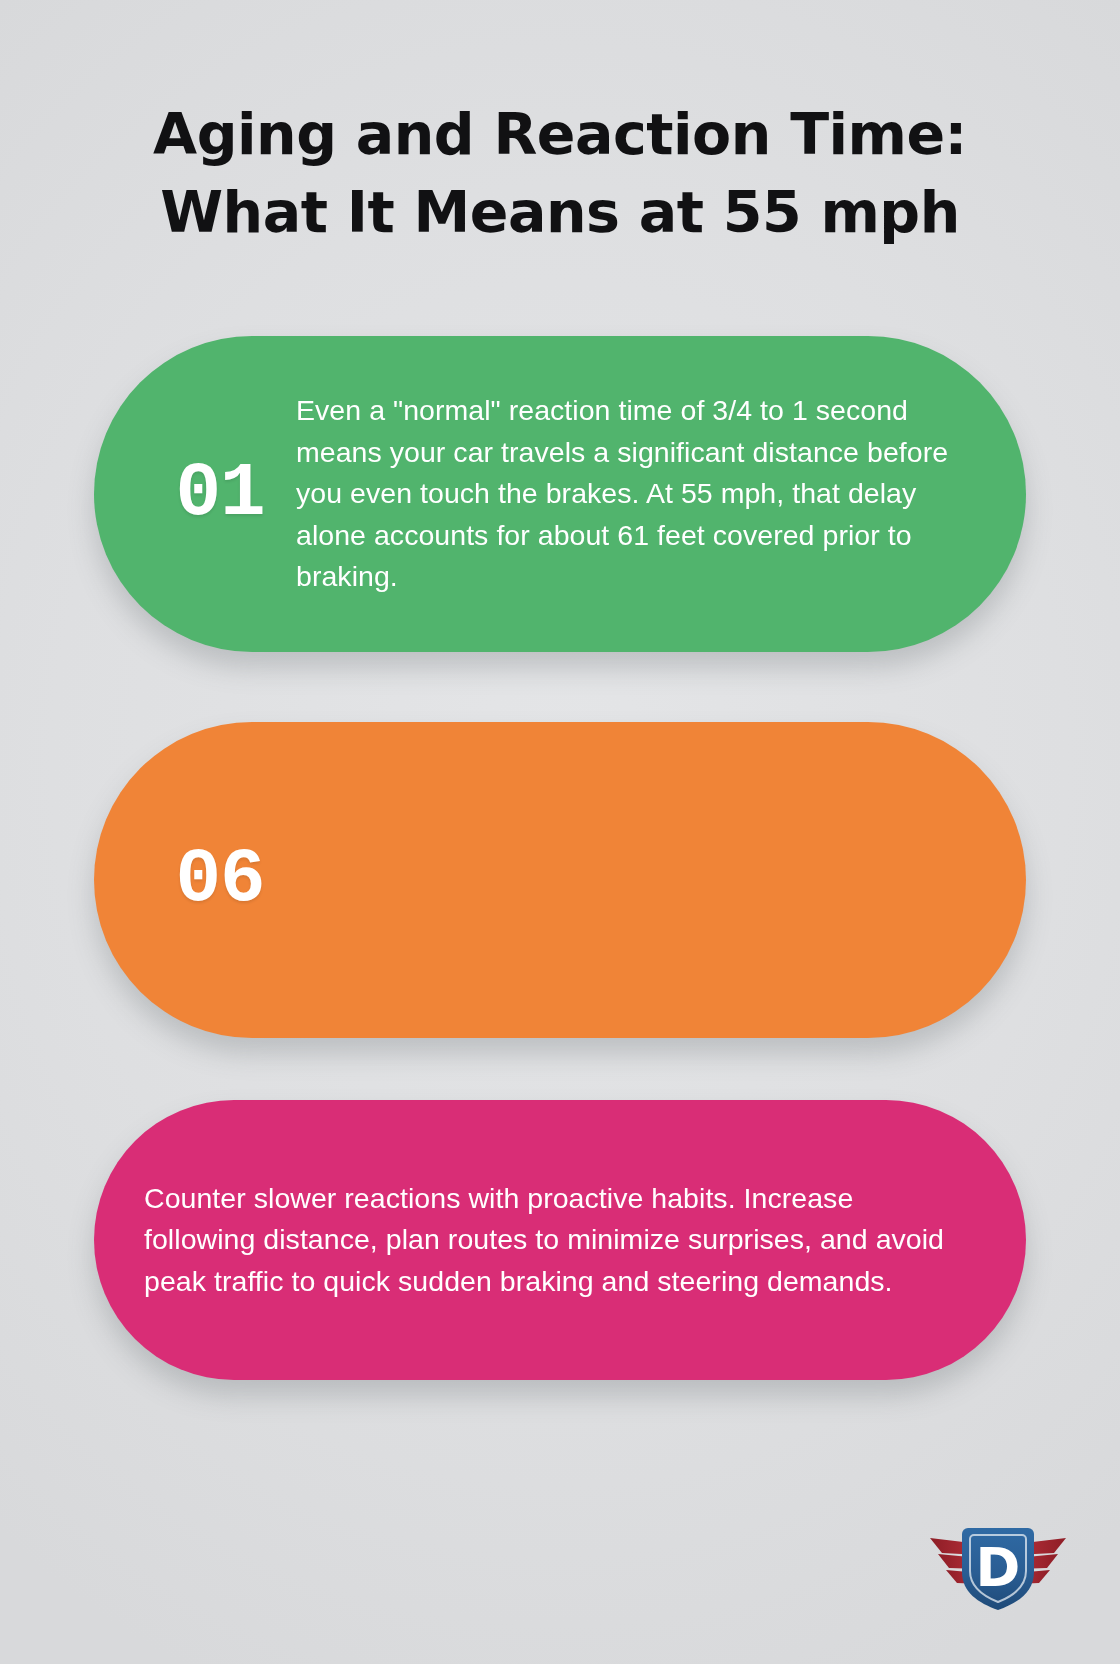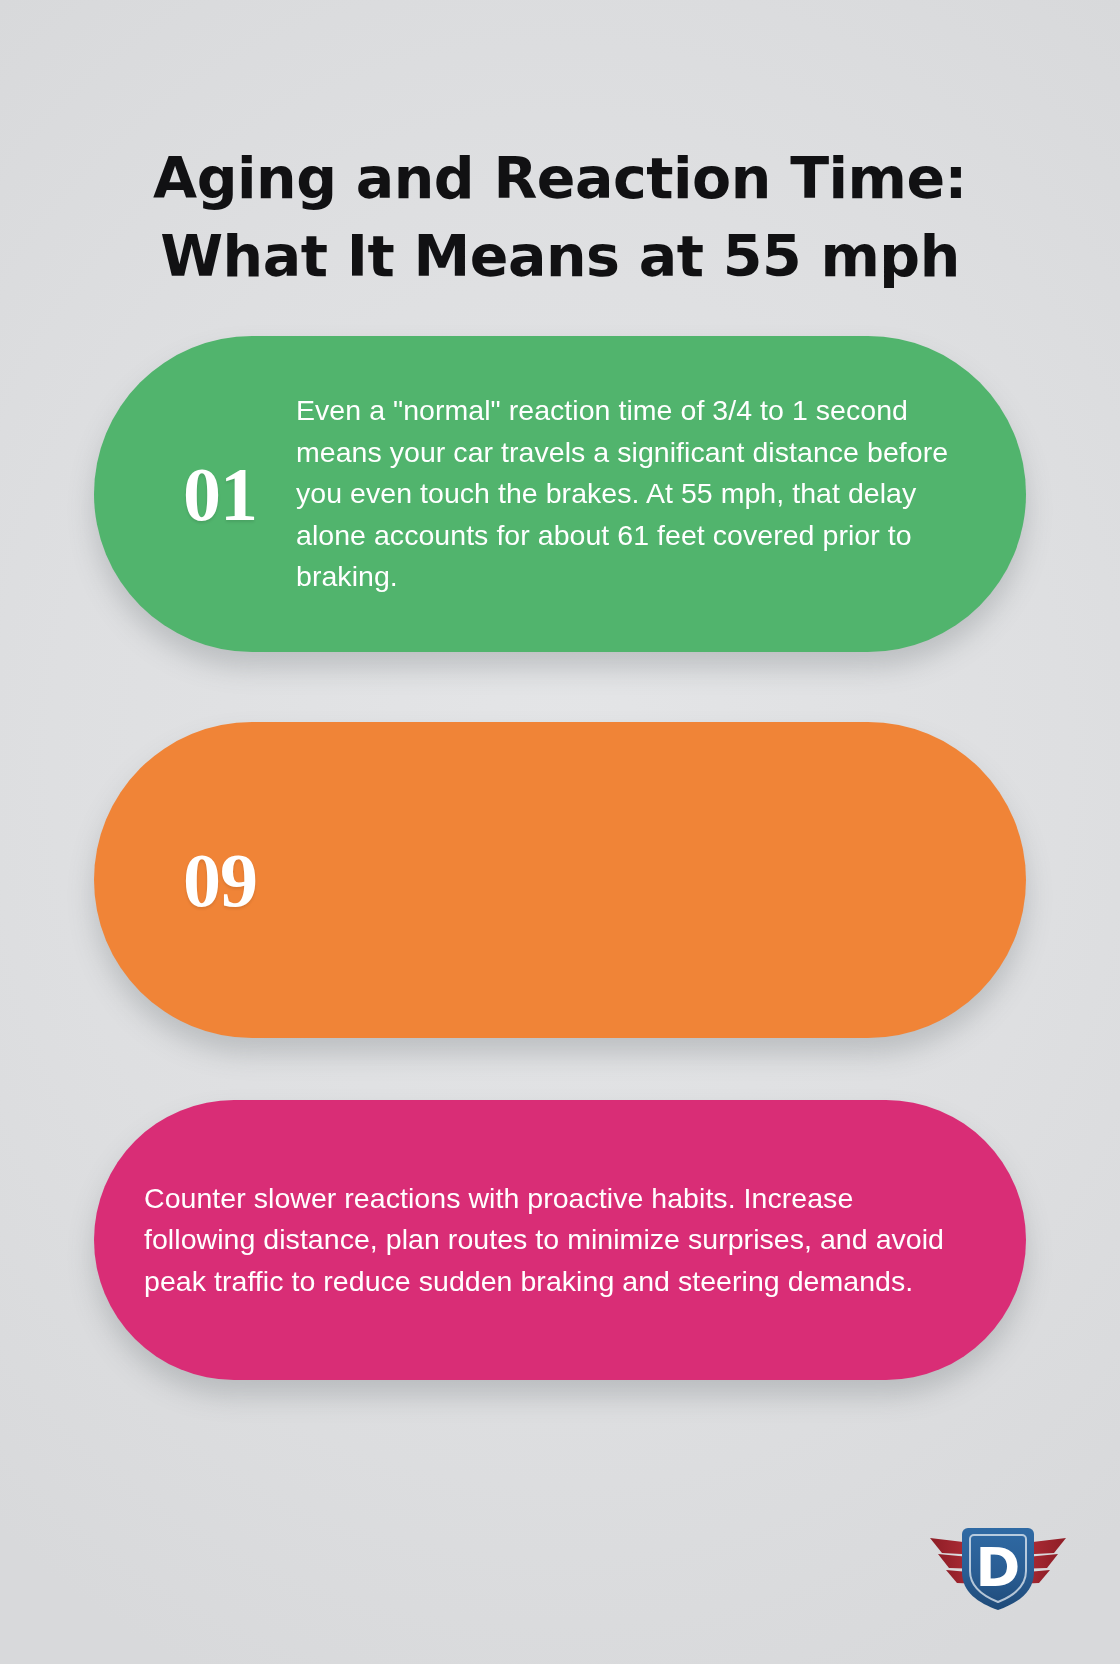--- a/index.html
+++ b/index.html
@@ -30,21 +30,20 @@
     box-sizing: border-box;
   }
 
   
   .title-wrap {
     position: absolute;
     top: 96px;
     left: 62px;
     width: 996px;
     text-align: center;
-    margin-top: 44px;
   }
   .title {
     margin: 0;
     font-family: "DejaVu Sans", "Liberation Sans", sans-serif;
     font-weight: bold;
     font-size: 57px;
     line-height: 1.36;
     letter-spacing: -0.5px;
     color: #111113;
   }
@@ -86,21 +85,21 @@
     min-height: 280px;
     padding: 26px 56px 26px 50px;
     background: #d92d76;
     margin-top: 62px;
   }
 
   .card-number {
     flex: 0 0 auto;
     width: 152px;
     text-align: center;
-    font-family: Liberation Serif, serif;
+    font-family: Liberation Mono, monospace;
     font-weight: bold;
     font-size: 76px;
     line-height: 1;
     letter-spacing: -1px;
     color: #ffffff;
     text-shadow: 0 2px 3px rgba(0,0,0,0.10);
   }
 
   .card-text {
     flex: 1 1 auto;
@@ -132,25 +131,25 @@
   </div>
 
   <div class="cards">
 
     <div class="card card-1" style="background: rgb(81, 180, 109);">
       <div class="card-number">01</div>
       <div class="card-text">Even a "normal" reaction time of 3/4 to 1 second means your car travels a significant distance before you even touch the brakes. At 55 mph, that delay alone accounts for about 61 feet covered prior to braking.</div>
     </div>
 
     <div class="card card-2" style="background: rgb(240, 132, 55);">
-      <div class="card-number">09</div>
+      <div class="card-number">06</div>
     </div>
 
     <div class="card card-3" style="background: rgb(217, 45, 118);">
-      <div class="card-text">Counter slower reactions with proactive habits. Increase following distance, plan routes to minimize surprises, and avoid peak traffic to reduce sudden braking and steering demands.</div>
+      <div class="card-text">Counter slower reactions with proactive habits. Increase following distance, plan routes to minimize surprises, and avoid peak traffic to quick sudden braking and steering demands.</div>
     </div>
 
   </div>
 
   <div class="logo">
     <svg viewBox="0 0 152 104" xmlns="http://www.w3.org/2000/svg" aria-hidden="true">
       <defs>
         <linearGradient id="shieldGrad" x1="0" y1="0" x2="0" y2="1">
           <stop offset="0%" stop-color="#2f6aa4"></stop>
           <stop offset="55%" stop-color="#2a5d93"></stop>

